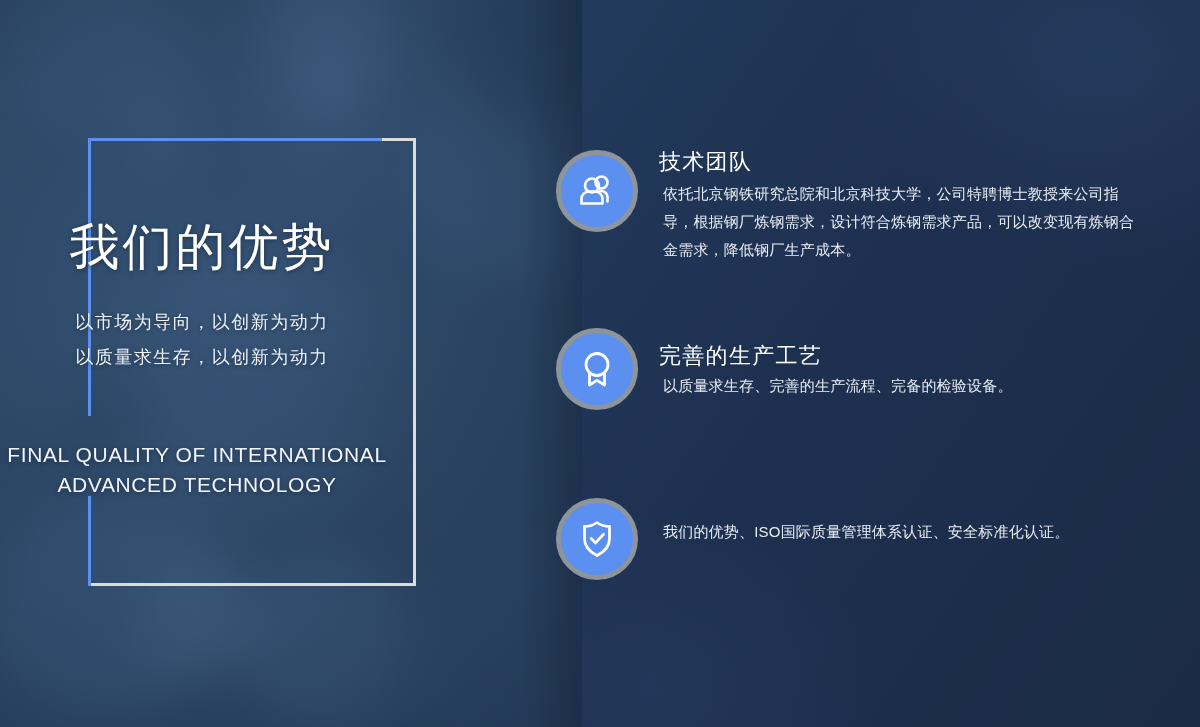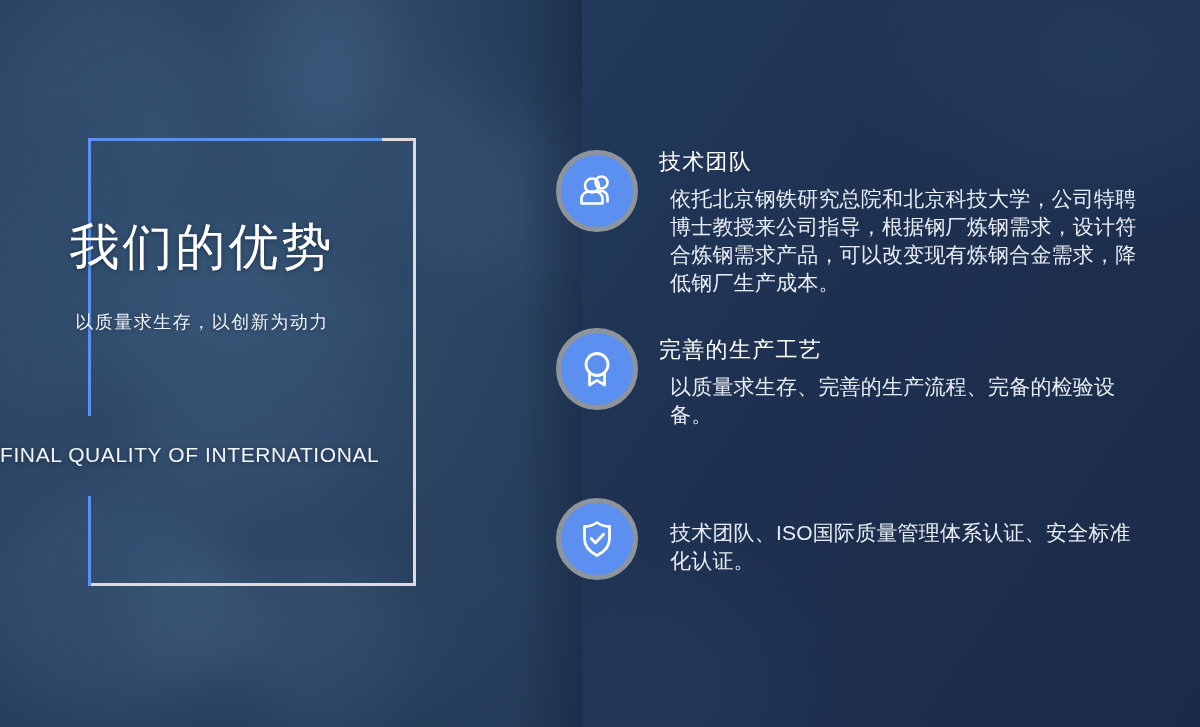--- a/index.html
+++ b/index.html
@@ -101,21 +101,21 @@
     letter-spacing: 1.5px;
     line-height: 35px;
     text-shadow: 0 1px 4px rgba(12,26,46,0.5);
   }
   .heading-sub div { white-space: nowrap; }
 
   .heading-en {
     position: absolute;
     left: 0; top: 440px;
     width: 394px;
-    text-align: left;
+    text-align: center;
     color: #f2f6fb;
     font-size: 21px;
     letter-spacing: 0.6px;
     line-height: 30px;
     text-shadow: 0 1px 4px rgba(12,26,46,0.5);
   }
   .heading-en div { white-space: nowrap; }
 
   
   .right-panel {
@@ -158,32 +158,32 @@
   .feature .f-title {
     color: #ffffff;
     font-size: 22px;
     letter-spacing: 1.3px;
     line-height: 1.1;
     margin: 0 0 2px 0;
     font-weight: 400;
   }
   .feature .f-desc {
     color: #e8edf5;
-    font-size: 21px;
+    font-size: 15px;
     line-height: 28px;
     letter-spacing: 0.2px;
-    margin: 11px;
+    margin: 4px;
   }
 
   .f1 { top: 150px; }
   .f2 { top: 328px; }
   .f3 { top: 498px; }
 
   .f1 .f-title { margin-bottom: 6px; }
-  .f2 .f-body, .f3 .f-body { top: 10px; }
+  .f2 .f-body, .f3 .f-body { top: 16px; }
 </style>
 </head>
 <body>
 
 <div id="stage">
 
   <div class="left-panel">
 
     <div class="photo-layer">
       <div class="blob" style="left:60px;  top:40px;  width:200px; height:240px; background:#47678a;"></div>
@@ -211,25 +211,27 @@
       <div class="fr-line fr-right"></div>
       <div class="fr-line fr-bottom"></div>
       <div class="fr-line fr-left-a"></div>
       <div class="fr-line fr-left-b"></div>
     </div>
 
     <div class="left-copy">
       <div class="heading-main">我们的优势</div>
 
       <div class="heading-sub">
+        <div>以市场为导向，以创新为动力</div>
         <div>以质量求生存，以创新为动力</div>
       </div>
 
       <div class="heading-en">
         <div>FINAL QUALITY OF INTERNATIONAL</div>
+        <div>ADVANCED TECHNOLOGY</div>
       </div>
     </div>
   </div>
 
   <div class="right-panel">
     <div class="right-texture"></div>
   </div>
 
   <div class="feature f1">
     <div class="icon-badge">
@@ -266,17 +268,17 @@
   <div class="feature f3">
     <div class="icon-badge">
       <svg width="46" height="46" viewBox="0 0 46 46" aria-hidden="true">
         <g fill="none" stroke="#ffffff" stroke-width="2.8" stroke-linecap="round" stroke-linejoin="round">
           <path d="M23 6.5c4 3 8.2 4 12.5 4v12.2c0 7.6-5.1 13.1-12.5 16.8C15.6 35.8 10.5 30.3 10.5 22.7V10.5c4.3 0 8.5-1 12.5-4z"></path>
           <path d="M17.2 22.6l4.3 4.3 8-8.6"></path>
         </g>
       </svg>
     </div>
     <div class="f-body">
-      <p class="f-desc">技术团队、ISO国际质量管理体系认证、安全标准化认证。</p>
+      <p class="f-desc">我们的优势、ISO国际质量管理体系认证、安全标准化认证。</p>
     </div>
   </div>
 
 </div>
 
 </body></html>

